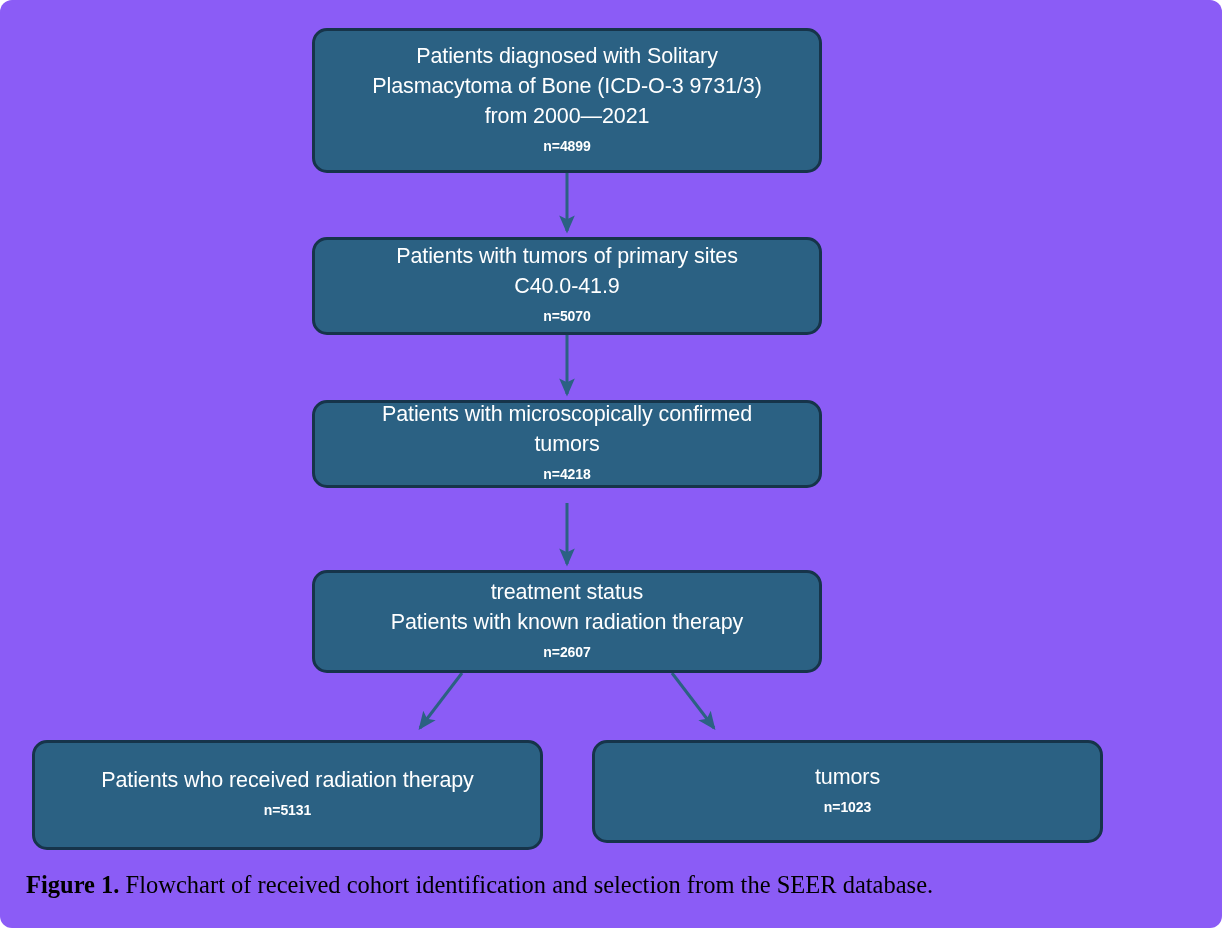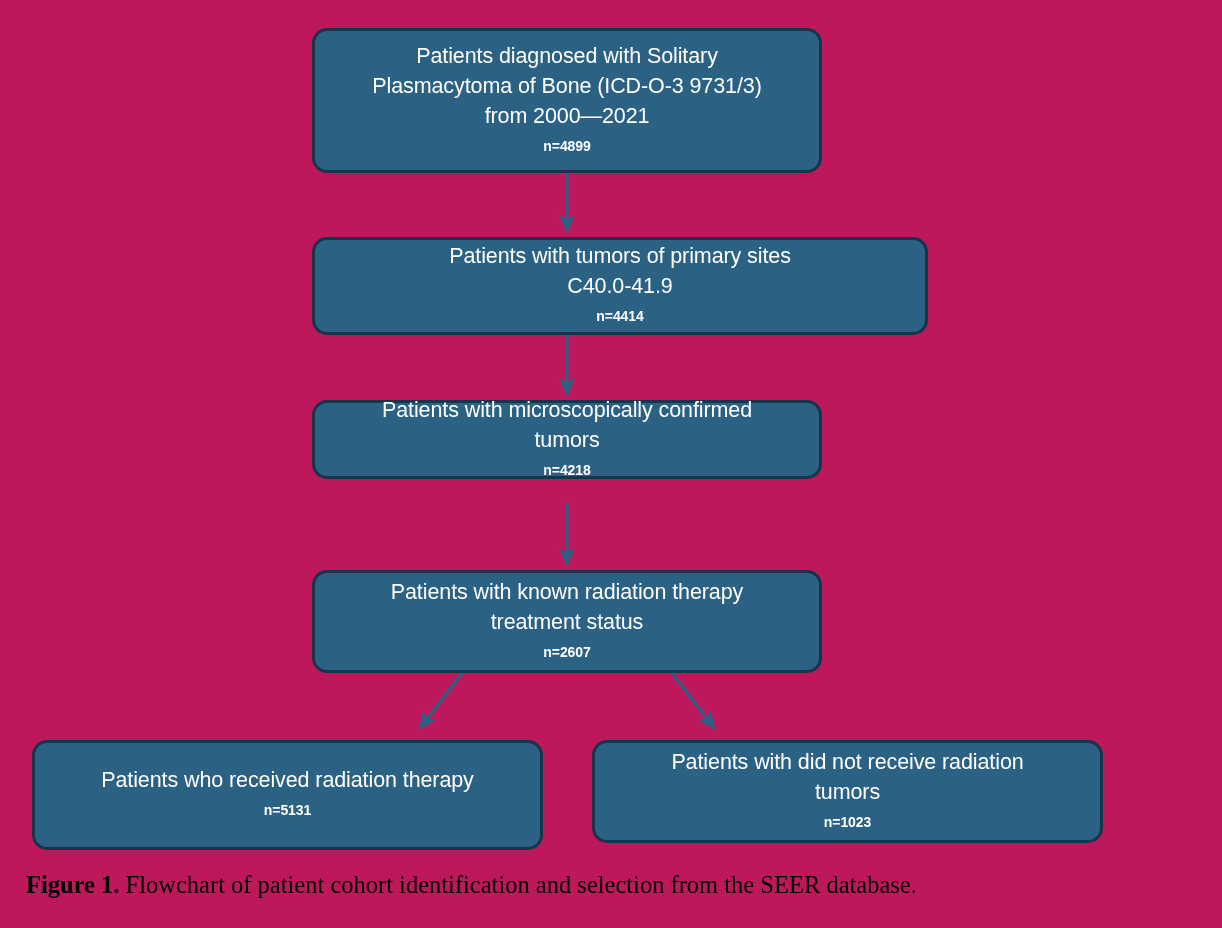--- a/index.html
+++ b/index.html
@@ -6,22 +6,23 @@
   html, body {
     width: 1222px;
     height: 928px;
     background: #ffffff;
     font-family: "Liberation Sans", sans-serif;
   }
   #figure-root {
     position: relative;
     width: 1222px;
     height: 928px;
-    background: #be185d;
+    background: #8b5cf6;
     overflow: hidden;
+    border-radius: 12px;
   }
   .flow-box {
     position: absolute;
     background: #2B6183;
     border: 3px solid #16344A;
     border-radius: 15px;
     display: flex;
     flex-direction: column;
     align-items: center;
     justify-content: center;
@@ -37,22 +38,22 @@
     white-space: nowrap;
   }
   .box-count {
     font-size: 14px;
     line-height: 30px;
     font-weight: bold;
     color: #ffffff;
     letter-spacing: -0.1px;
   }
   #box-1 { left: 312px; top: 28px;  width: 510px; height: 145px; }
-  #box-2 { left: 312px; top: 237px; width: 616px; height: 98px;  }
-  #box-3 { left: 312px; top: 400px; width: 510px; height: 79px; }
+  #box-2 { left: 312px; top: 237px; width: 510px; height: 98px;  }
+  #box-3 { left: 312px; top: 400px; width: 510px; height: 88px; }
   #box-4 { left: 312px; top: 570px; width: 510px; height: 103px; }
   #box-5 { left: 32px;  top: 740px; width: 511px; height: 110px; }
   #box-6 { left: 592px; top: 740px; width: 511px; height: 103px; }
 
   .connector {
     position: absolute;
     left: 0;
     top: 0;
     width: 1222px;
     height: 928px;
@@ -92,43 +93,42 @@
   <div class="flow-box" id="box-1">
     <div class="box-line">Patients diagnosed with Solitary</div>
     <div class="box-line">Plasmacytoma of Bone (ICD-O-3 9731/3)</div>
     <div class="box-line">from 2000—2021</div>
     <div class="box-count">n=4899</div>
   </div>
 
   <div class="flow-box" id="box-2">
     <div class="box-line">Patients with tumors of primary sites</div>
     <div class="box-line">C40.0-41.9</div>
-    <div class="box-count">n=4414</div>
+    <div class="box-count">n=5070</div>
   </div>
 
   <div class="flow-box" id="box-3">
     <div class="box-line">Patients with microscopically confirmed</div>
     <div class="box-line">tumors</div>
     <div class="box-count">n=4218</div>
   </div>
 
   <div class="flow-box" id="box-4">
+    <div class="box-line">treatment status</div>
     <div class="box-line">Patients with known radiation therapy</div>
-    <div class="box-line">treatment status</div>
     <div class="box-count">n=2607</div>
   </div>
 
   <div class="flow-box" id="box-5">
     <div class="box-line">Patients who received radiation therapy</div>
     <div class="box-count">n=5131</div>
   </div>
 
   <div class="flow-box" id="box-6">
-    <div class="box-line">Patients with did not receive radiation</div>
     <div class="box-line">tumors</div>
     <div class="box-count">n=1023</div>
   </div>
 
   <div id="figure-caption">
-    <span class="cap-label">Figure 1.</span><span class="cap-body"> Flowchart of patient cohort identification and selection from the SEER database.</span>
+    <span class="cap-label">Figure 1.</span><span class="cap-body"> Flowchart of received cohort identification and selection from the SEER database.</span>
   </div>
 
 </div>
 
 </body></html>

